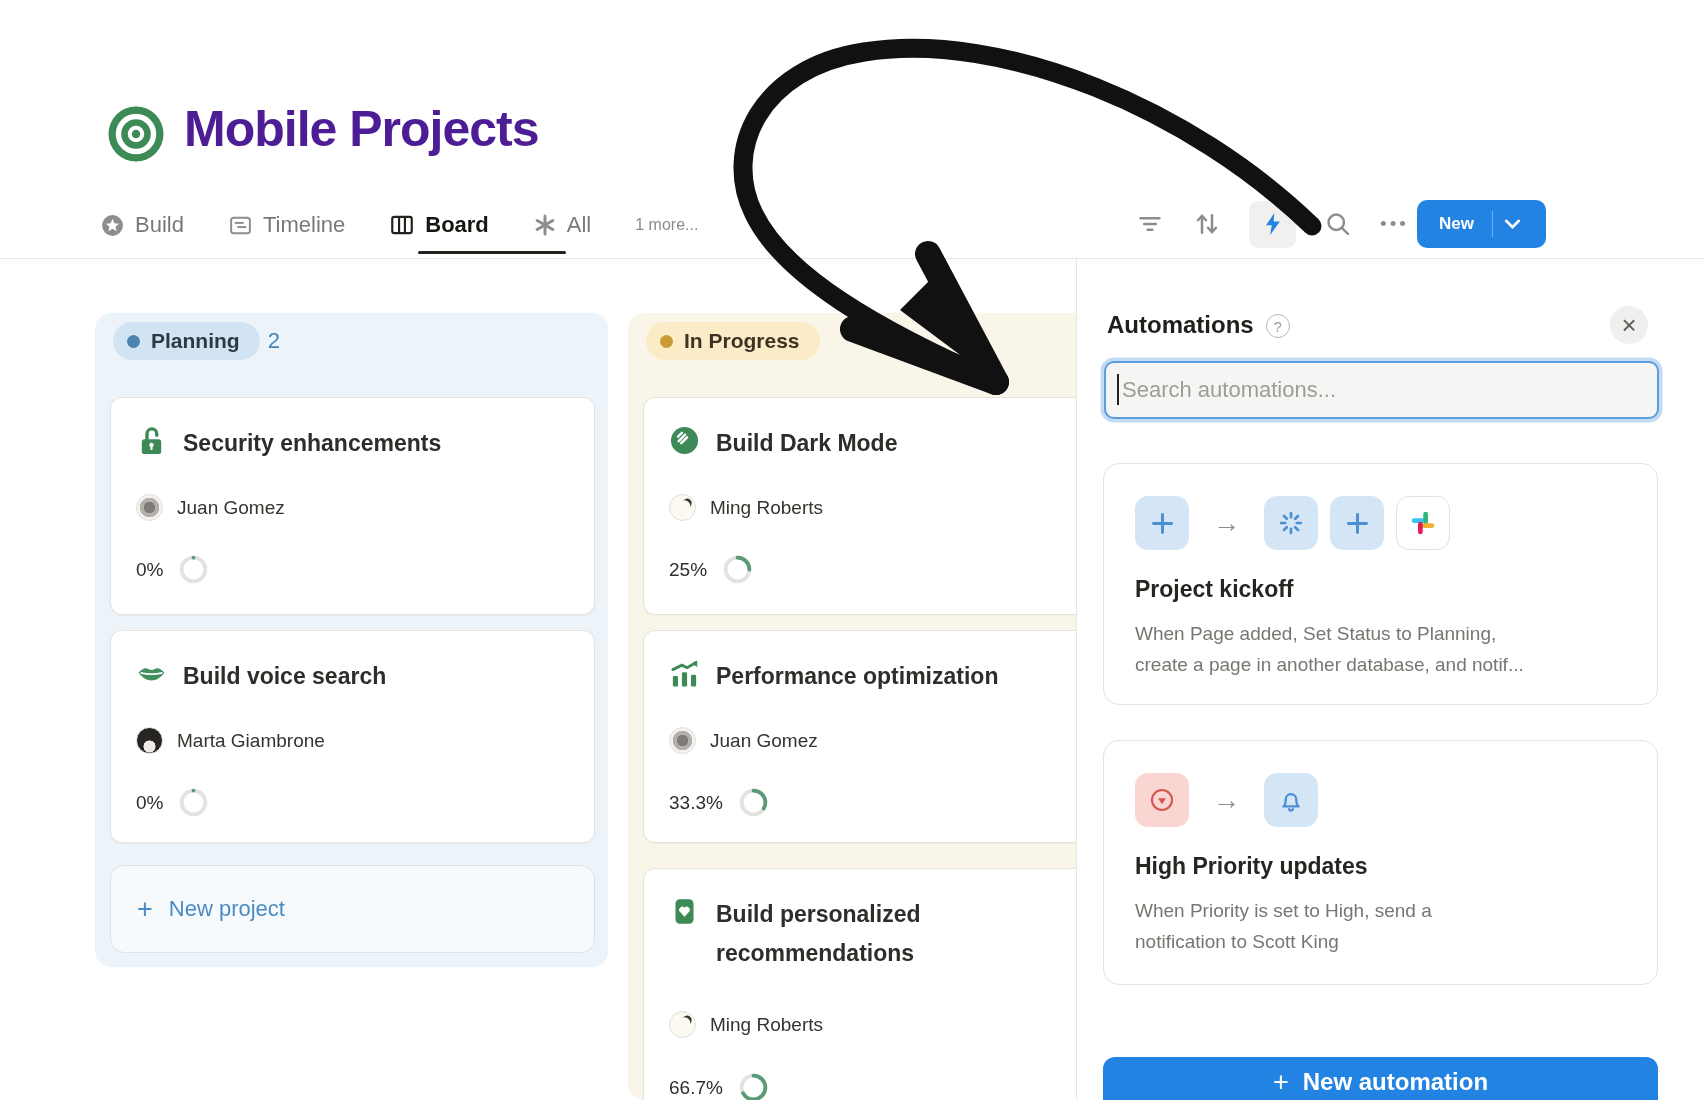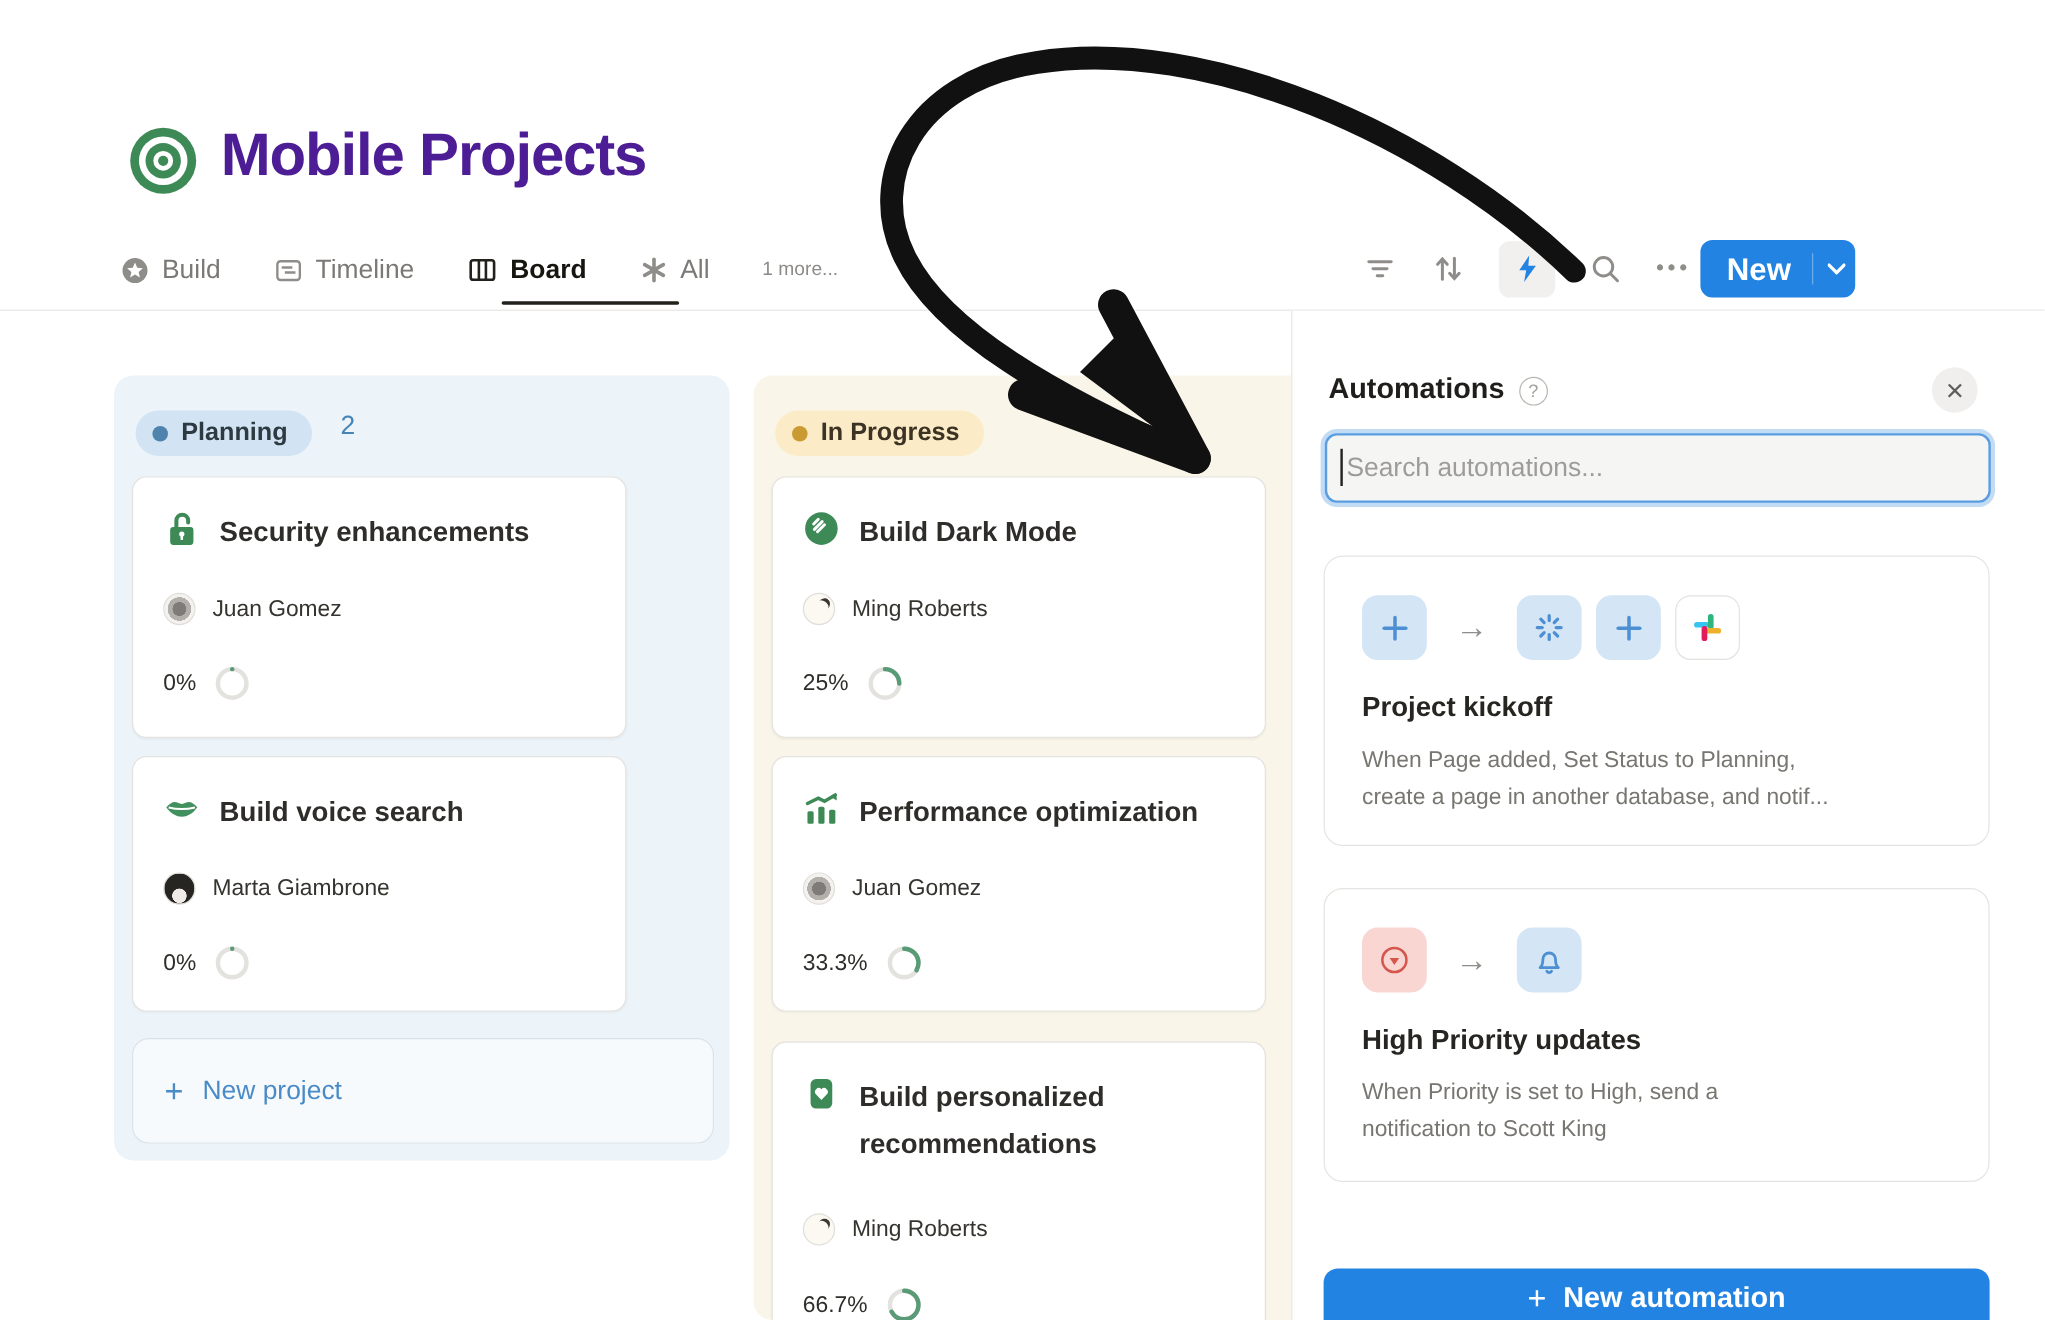--- a/index.html
+++ b/index.html
@@ -17,36 +17,36 @@
   .tab-more { font-size:16px; color:#8d8b87; }
   .tab-underline { position:absolute; left:418px; top:251px; width:148px; height:3px; background:#23211c; border-radius:2px; }
   .top-divider { position:absolute; left:0; top:258px; width:1704px; height:1px; background:#e8e7e4; }
 
   
   .toolbar { position:absolute; top:200px; right:158px; height:48px; display:flex; align-items:center; gap:27px; }
   .tb-icon { width:30px; height:30px; display:flex; align-items:center; justify-content:center; cursor:pointer; }
   .tb-bolt-box { width:47px; height:47px; background:#f1f0ee; border-radius:9px; display:flex; align-items:center; justify-content:center; cursor:pointer; }
   .tb-dots { font-size:19px; color:#8f8d89; letter-spacing:3px; cursor:pointer; }
   .btn-new { position:absolute; top:200px; left:1417px; width:129px; height:48px; background:#2383e2; border-radius:10px; display:flex; align-items:center; cursor:pointer; }
-  .btn-new-label { color:#fff; font-size:26px; font-weight:bold; padding-left:22px; }
+  .btn-new-label { color:#fff; font-size:17px; font-weight:bold; padding-left:22px; }
   .btn-new-sep { width:1px; height:26px; background:rgba(255,255,255,.35); margin-left:18px; }
   .btn-new-chev { padding:0 0 0 12px; display:flex; align-items:center; }
 
   
   .column { position:absolute; border-radius:16px; }
   .col-planning { left:95px; top:313px; width:513px; height:654px; background:#edf4f9; }
   .col-progress { left:628px; top:313px; width:512px; height:787px; background:#faf5e9; }
-  .col-head { position:absolute; left:18px; top:29px; display:flex; gap:24px; }
+  .col-head { position:absolute; left:18px; top:9px; display:flex; align-items:center; gap:8px; }
   .pill { display:flex; align-items:center; gap:11px; border-radius:999px; padding:7px 20px 7px 14px; font-size:21px; font-weight:600; color:#2e3a42; }
   .pill-planning { background:#d2e4f3; }
   .pill-progress { background:#fbecc7; color:#3c3325; }
   .pill-dot { width:13px; height:13px; border-radius:50%; }
   .col-count { font-size:22px; color:#4584b6; font-weight:500; }
 
-  .card { position:absolute; left:15px; width:412px; background:#fff; border:1px solid #e4e3e0; border-radius:12px; box-shadow:0 1px 2px rgba(15,15,15,.04); }
+  .card { position:absolute; left:15px; width:485px; background:#fff; border:1px solid #e4e3e0; border-radius:12px; box-shadow:0 1px 2px rgba(15,15,15,.04); }
   .c1 { top:84px; height:218px; }
   .c2 { top:317px; height:213px; }
   .c3 { top:555px; height:245px; }
   .card-title-row { position:absolute; left:25px; top:26px; display:flex; gap:16px; }
   .proj-icon { width:31px; height:31px; flex:none; margin-top:1px; }
   .card-title { font-size:23px; font-weight:bold; color:#2e2d2a; line-height:39px; white-space:nowrap; }
   .clip-title { max-width:352px; overflow:hidden; }
   .wrap-title { white-space:normal; max-width:245px; }
   .assignee-row { position:absolute; left:25px; top:96px; display:flex; align-items:center; gap:14px; }
   .c3 .assignee-row { top:142px; }

